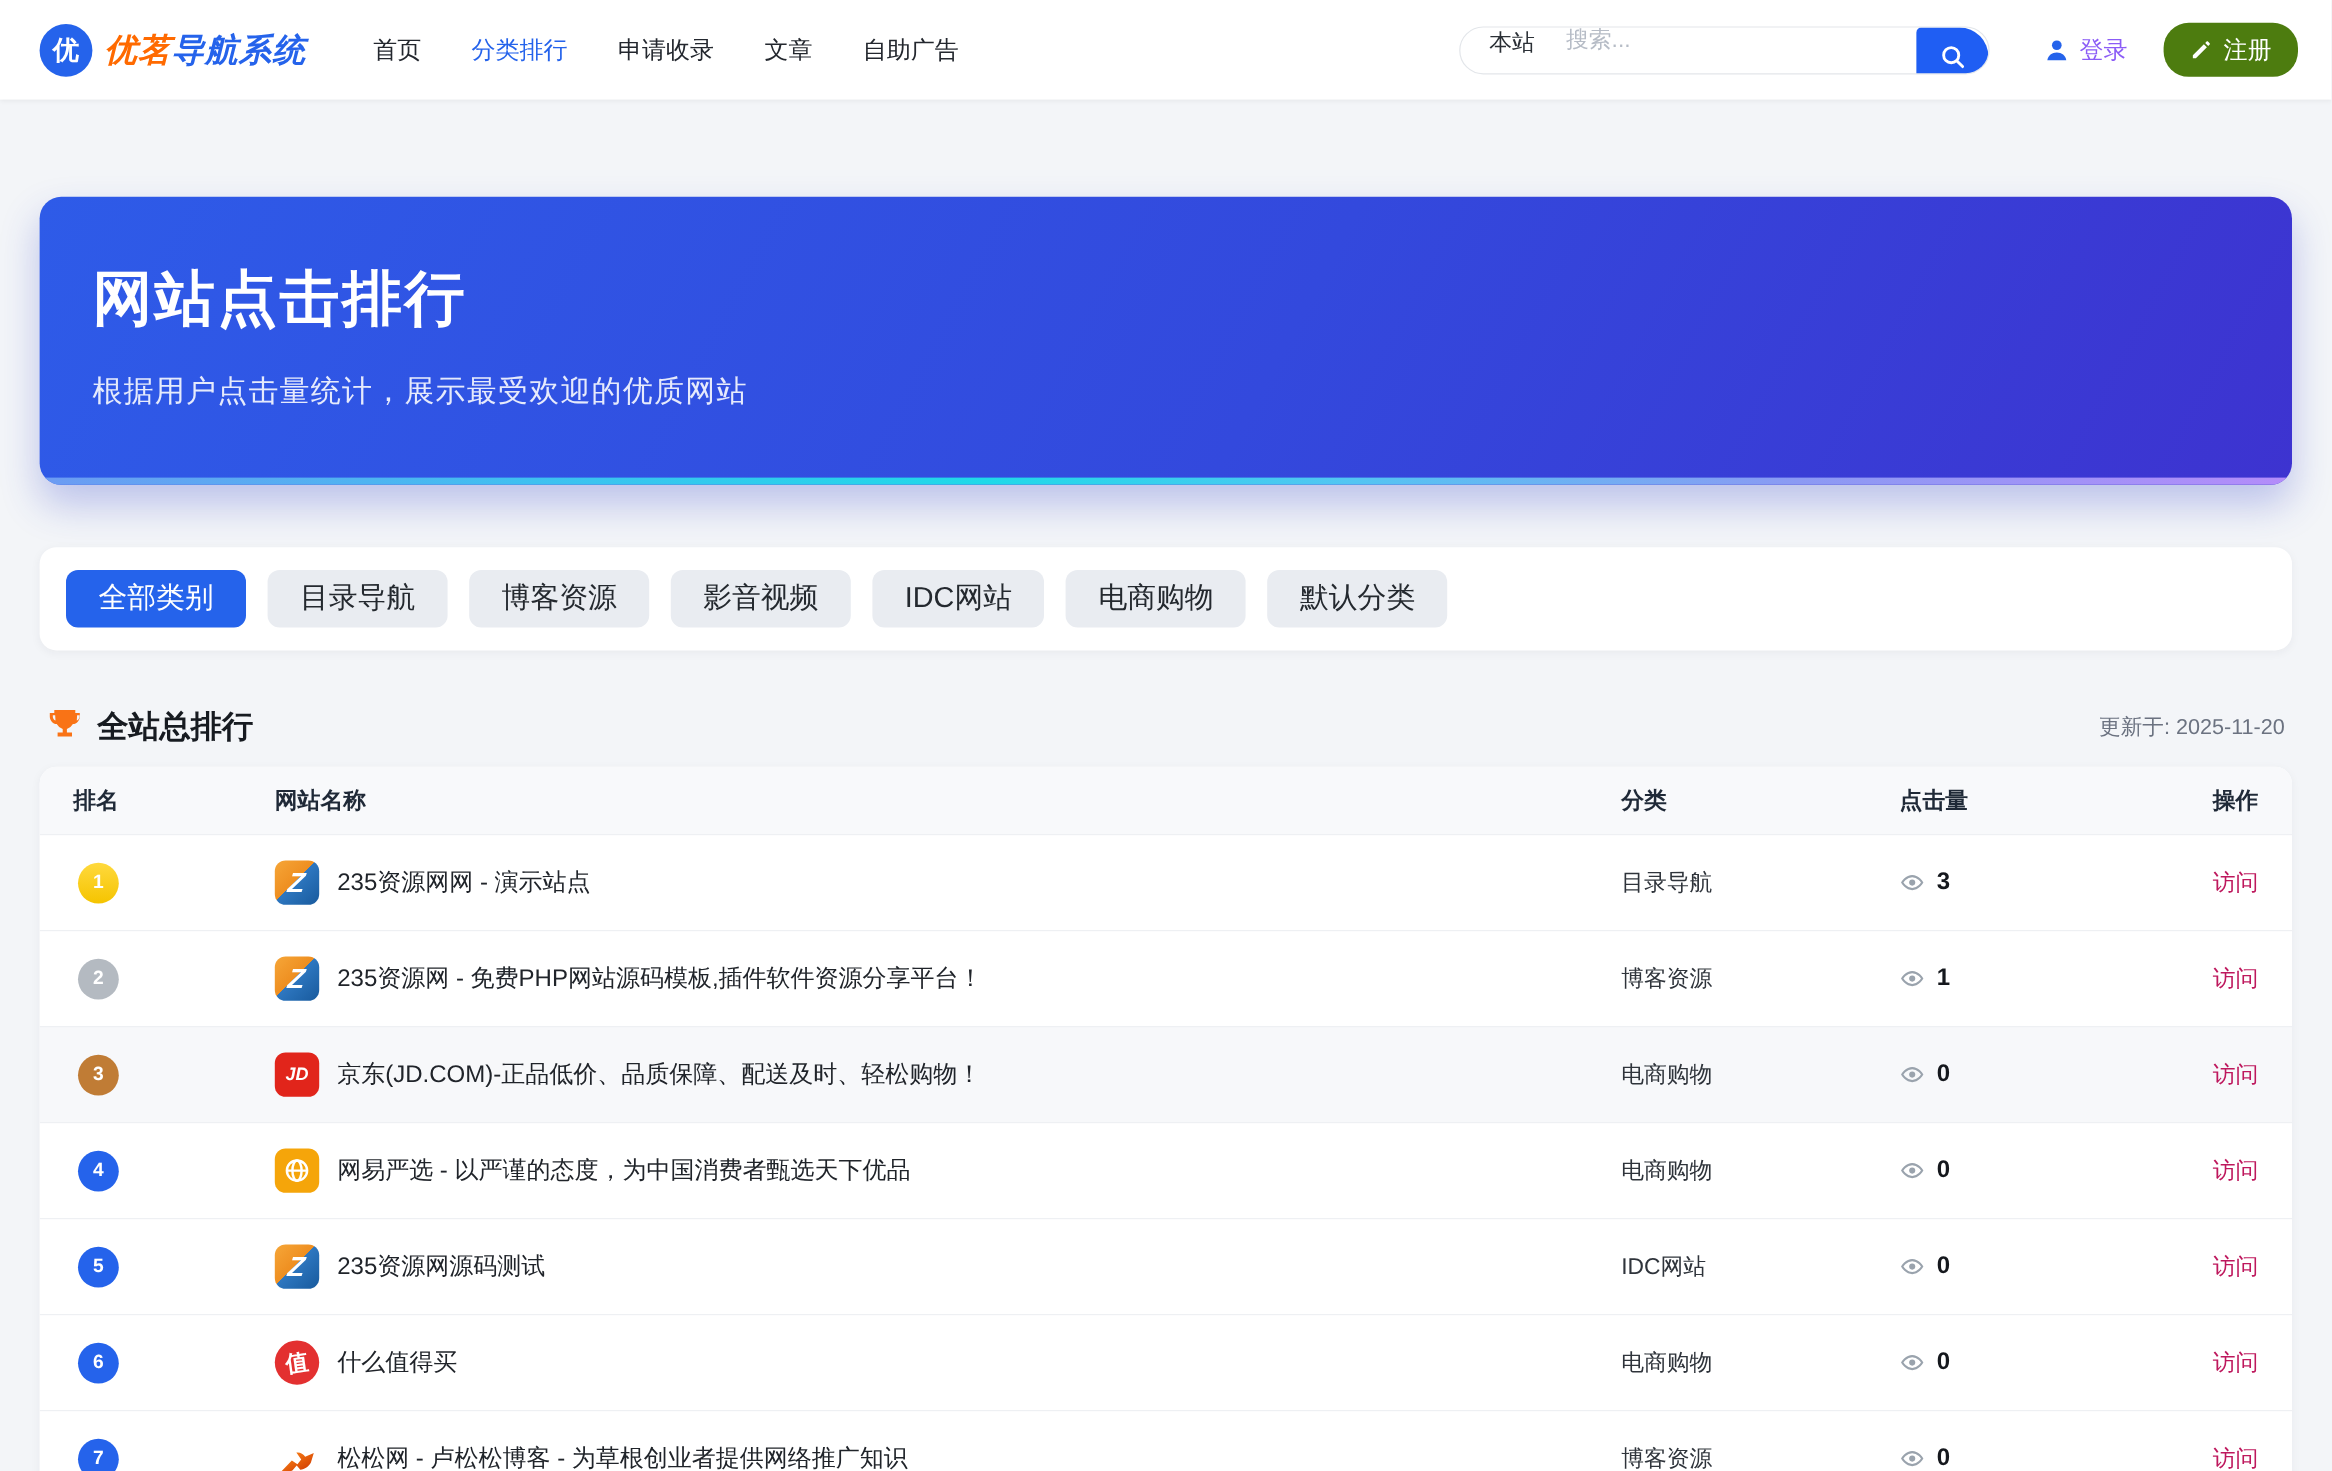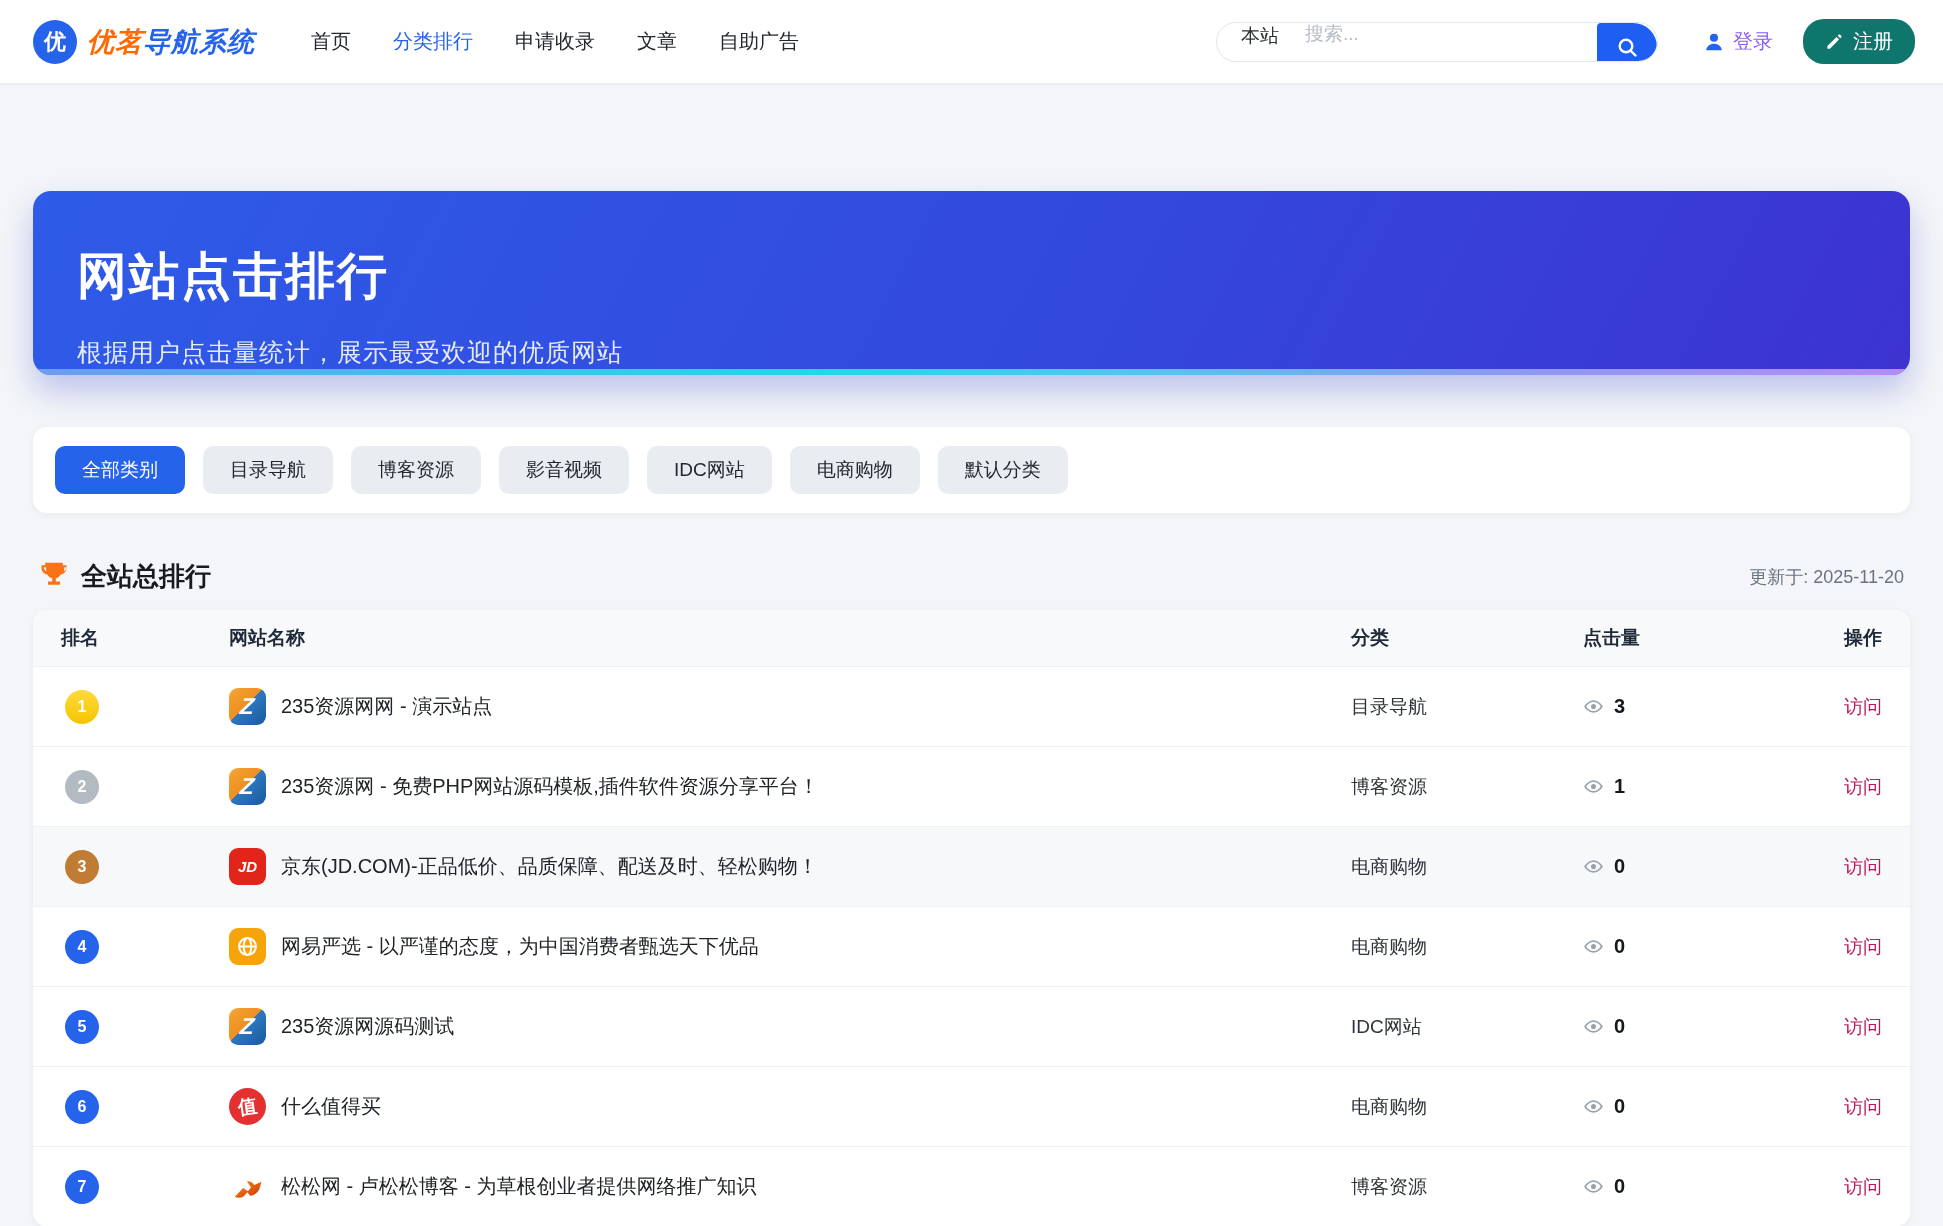--- a/index.html
+++ b/index.html
@@ -20,37 +20,37 @@
   .search-wrap { margin-left:auto; display:flex; align-items:center; }
   .search-pill { width:442px; height:40px; border:1px solid #e3e6ea; border-radius:26px;
                  display:flex; align-items:flex-start; background:#fff; overflow:hidden; }
   .search-scope { font-size:19px; color:#2b3036; padding:0 0 0 24px; white-space:nowrap; cursor:pointer; }
   .search-input { flex:1; border:none; outline:none; font-size:19px; color:#333; padding:0 10px 0 26px;
                   font-family:inherit; background:transparent; }
   .search-input::placeholder { color:#b6bcc6; }
   .search-btn { width:60px; height:48px; background:#1f5ef3; border:none; cursor:pointer;
                 display:flex; align-items:center; justify-content:center; border-radius:4px 24px 24px 4px; }
   .login { display:flex; align-items:center; gap:8px; color:#8b5cf6; font-size:20px; margin-left:45px; cursor:pointer; }
-  .register-btn { margin-left:30px; height:45px; background:#0f766e; color:#fff; border:none; border-radius:21px;
+  .register-btn { margin-left:30px; height:45px; background:#4d7c0f; color:#fff; border:none; border-radius:21px;
                   font-size:20px; padding:0 22px; display:flex; align-items:center; gap:9px; cursor:pointer;
                   font-family:inherit; }
 
   
-  .hero { margin:108px 33px 0; height:184px; border-radius:18px; position:relative; overflow:hidden;
+  .hero { margin:81px 33px 0; height:240px; border-radius:18px; position:relative; overflow:hidden;
           background:linear-gradient(118deg,#2e5be8 0%,#3349dd 55%,#3d33d0 100%);
           box-shadow:0 16px 32px rgba(45,65,200,.28); }
   .hero-title { padding:52px 0 0 44px; color:#fff; font-size:50px; font-weight:bold; letter-spacing:2px; }
   .hero-sub { margin:26px 0 0 44px; color:rgba(255,255,255,.88); font-size:25px; letter-spacing:1px; }
   .hero-strip { position:absolute; left:0; right:0; bottom:0; height:6px;
     background:linear-gradient(90deg,#6d9bf3 0%,#3ec1f0 22%,#1fd9e8 42%,#52c6f2 58%,#8b9af3 78%,#b48cfa 100%); }
 
   
   .pills-card { margin:52px 33px 0; background:#fff; border-radius:14px; padding:19px 22px;
                 display:flex; gap:18px; box-shadow:0 2px 8px rgba(31,41,55,.05); }
-  .pill { height:48px; line-height:48px; padding:0 27px; border-radius:10px; font-size:19px;
+  .pill { height:48px; line-height:48px; padding:0 27px; border-radius:10px; font-size:24px;
           background:#e9ecf1; color:#24292f; cursor:pointer; white-space:nowrap; }
   .pill.active { background:#2563eb; color:#fff; }
 
   
   .section-row { margin:46px 39px 0 39px; display:flex; align-items:center; justify-content:space-between; }
   .section-left { display:flex; gap:12px; }
   .section-title { font-size:26px; font-weight:bold; color:#171b21; }
   .section-updated { font-size:18px; color:#6b7280; }
 
   

